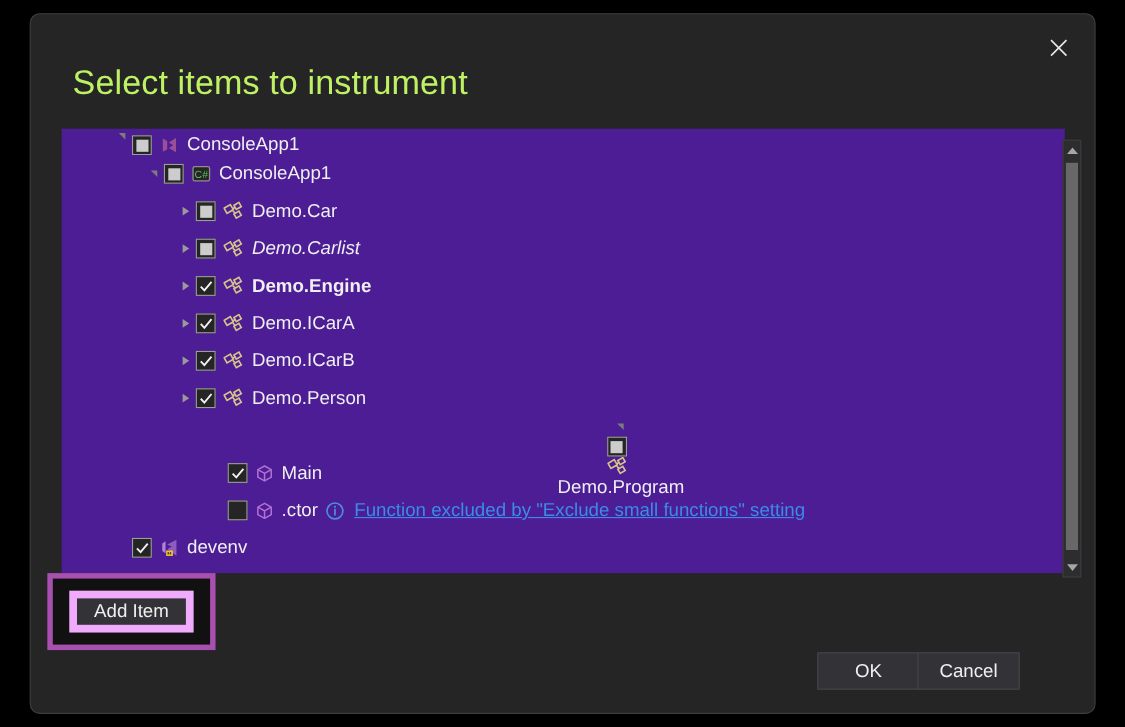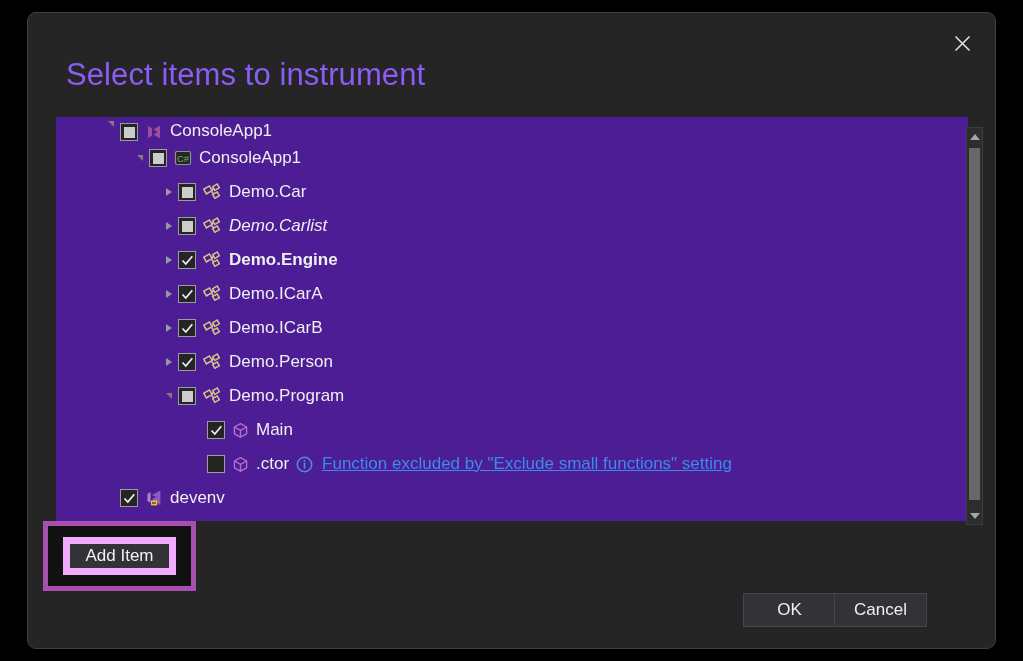--- a/index.html
+++ b/index.html
@@ -19,21 +19,21 @@
   
   #close-btn{
     position:absolute;right:10px;top:10px;width:46px;height:40px;
     display:flex;align-items:center;justify-content:center;
     cursor:pointer;background:transparent;border:0;padding:0;
   }
   #close-btn svg{display:block;}
   
   #dialog-title{
     position:absolute;left:38px;top:44px;
-    font-size:31px;font-weight:400;color:#8b5cf6;
+    font-size:31px;font-weight:400;color:#bef264;
     letter-spacing:.1px;white-space:nowrap;
   }
   
   #tree-panel{
     position:absolute;left:28px;top:104px;width:912px;height:404px;
     overflow:hidden;background:#4c1d95;
   }
   .tree-row{
     position:relative;height:34px;display:flex;align-items:center;
     white-space:nowrap;color:#efefef;font-size:17px;cursor:default;
@@ -265,21 +265,21 @@
             <g fill="none" stroke="#d6c28a" stroke-width="1.5">
               <rect x="1.6" y="4.2" width="6.6" height="5.4" transform="rotate(-30 4.9 6.9)"></rect>
               <rect x="10.4" y="2.1" width="5.2" height="4.3" transform="rotate(-30 13 4.25)"></rect>
               <rect x="10.4" y="10.0" width="5.2" height="4.3" transform="rotate(-30 13 12.15)"></rect>
               <path d="M8.6 6.8 L11.0 5.2 M8.6 8.6 L11.0 11.0"></path>
             </g>
           </svg>
         </span>
         <span class="label">Demo.Person</span>
       </div>
-      <div class="tree-row" style="padding-left: 104px;">
+      <div class="tree-row" style="padding-left: 104px; flex-direction: column;">
         <div class="expander">
           <div class="tri-down"></div>
         </div>
         <div class="cbx partial"></div>
         <span class="ico">
           <svg width="19" height="18" viewBox="0 0 19 18">
             <g fill="none" stroke="#d6c28a" stroke-width="1.5">
               <rect x="1.6" y="4.2" width="6.6" height="5.4" transform="rotate(-30 4.9 6.9)"></rect>
               <rect x="10.4" y="2.1" width="5.2" height="4.3" transform="rotate(-30 13 4.25)"></rect>
               <rect x="10.4" y="10.0" width="5.2" height="4.3" transform="rotate(-30 13 12.15)"></rect>

